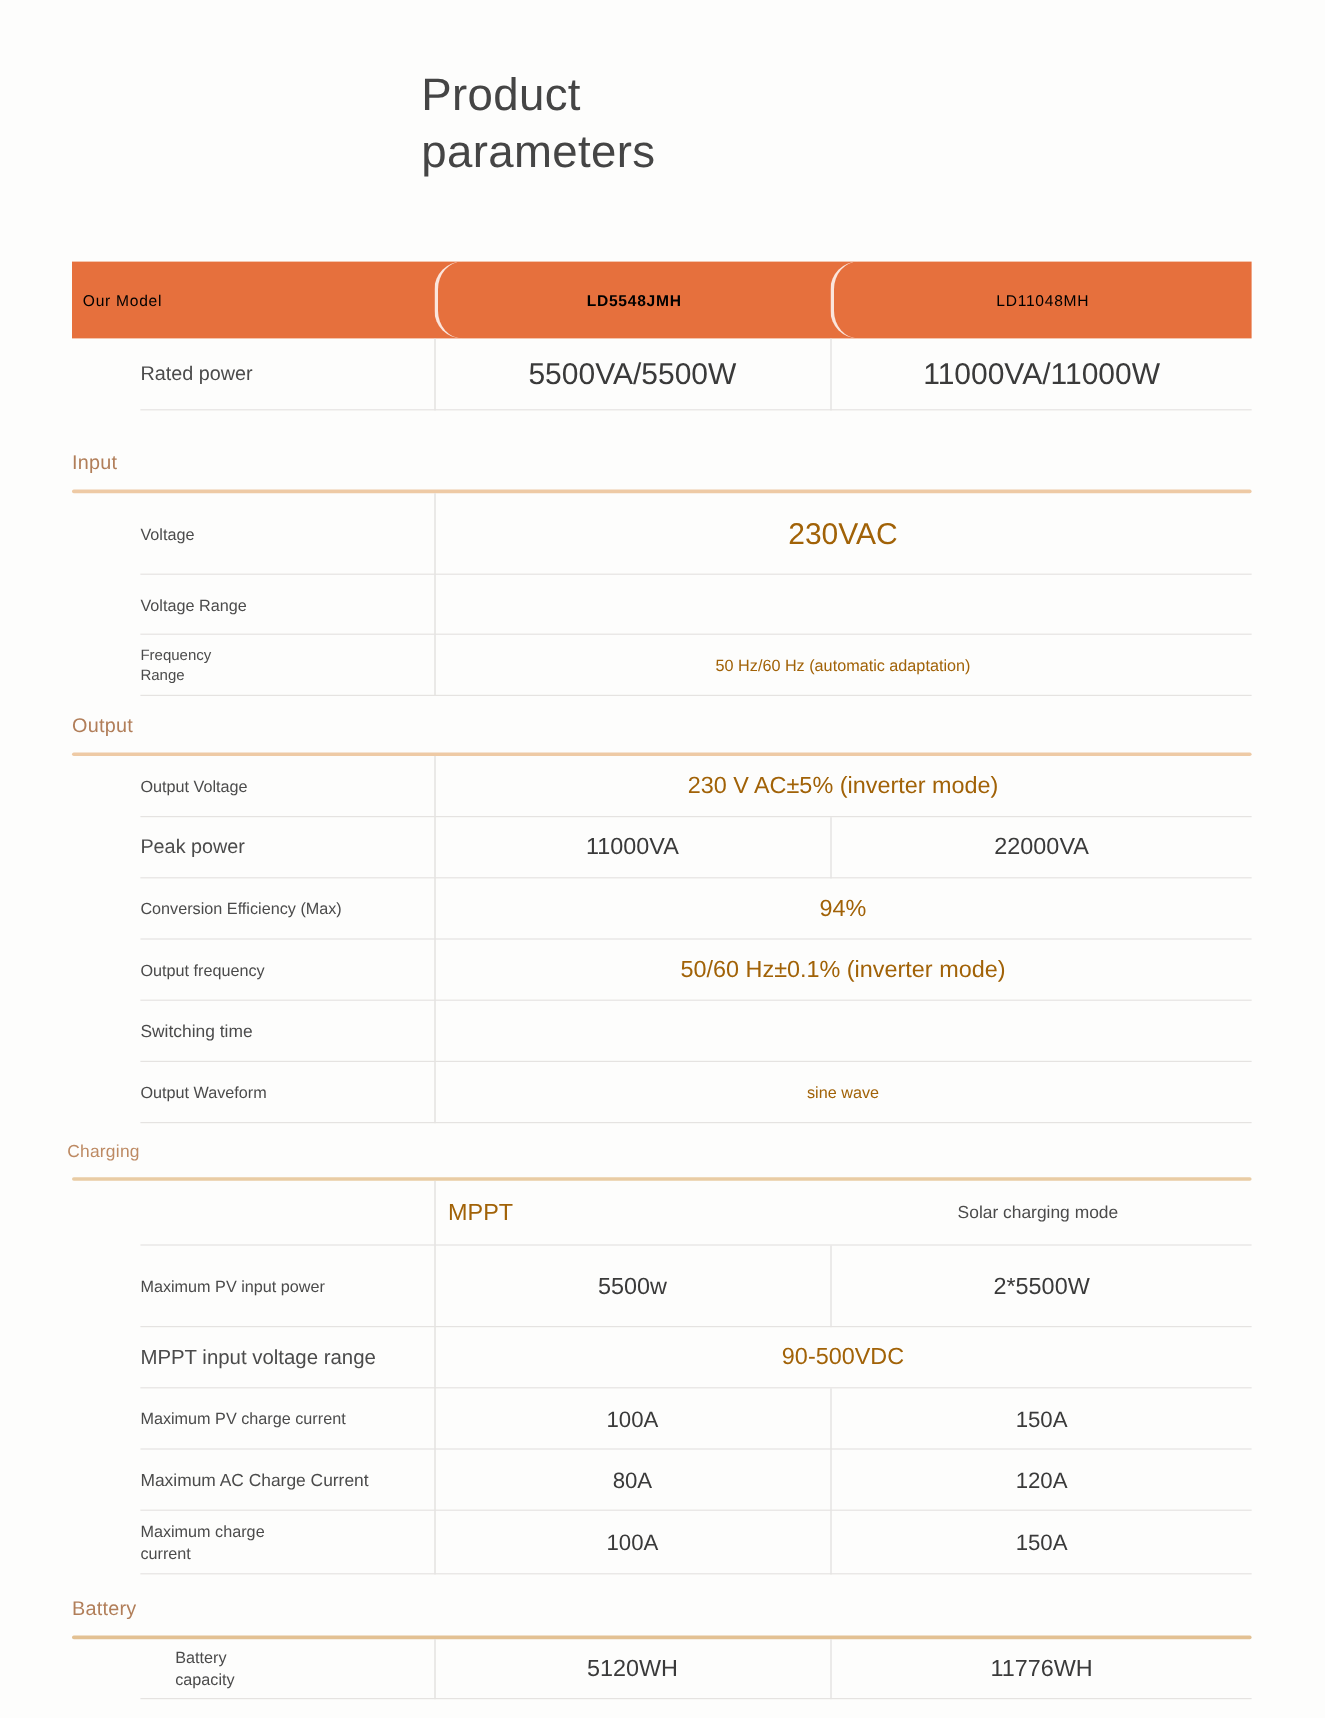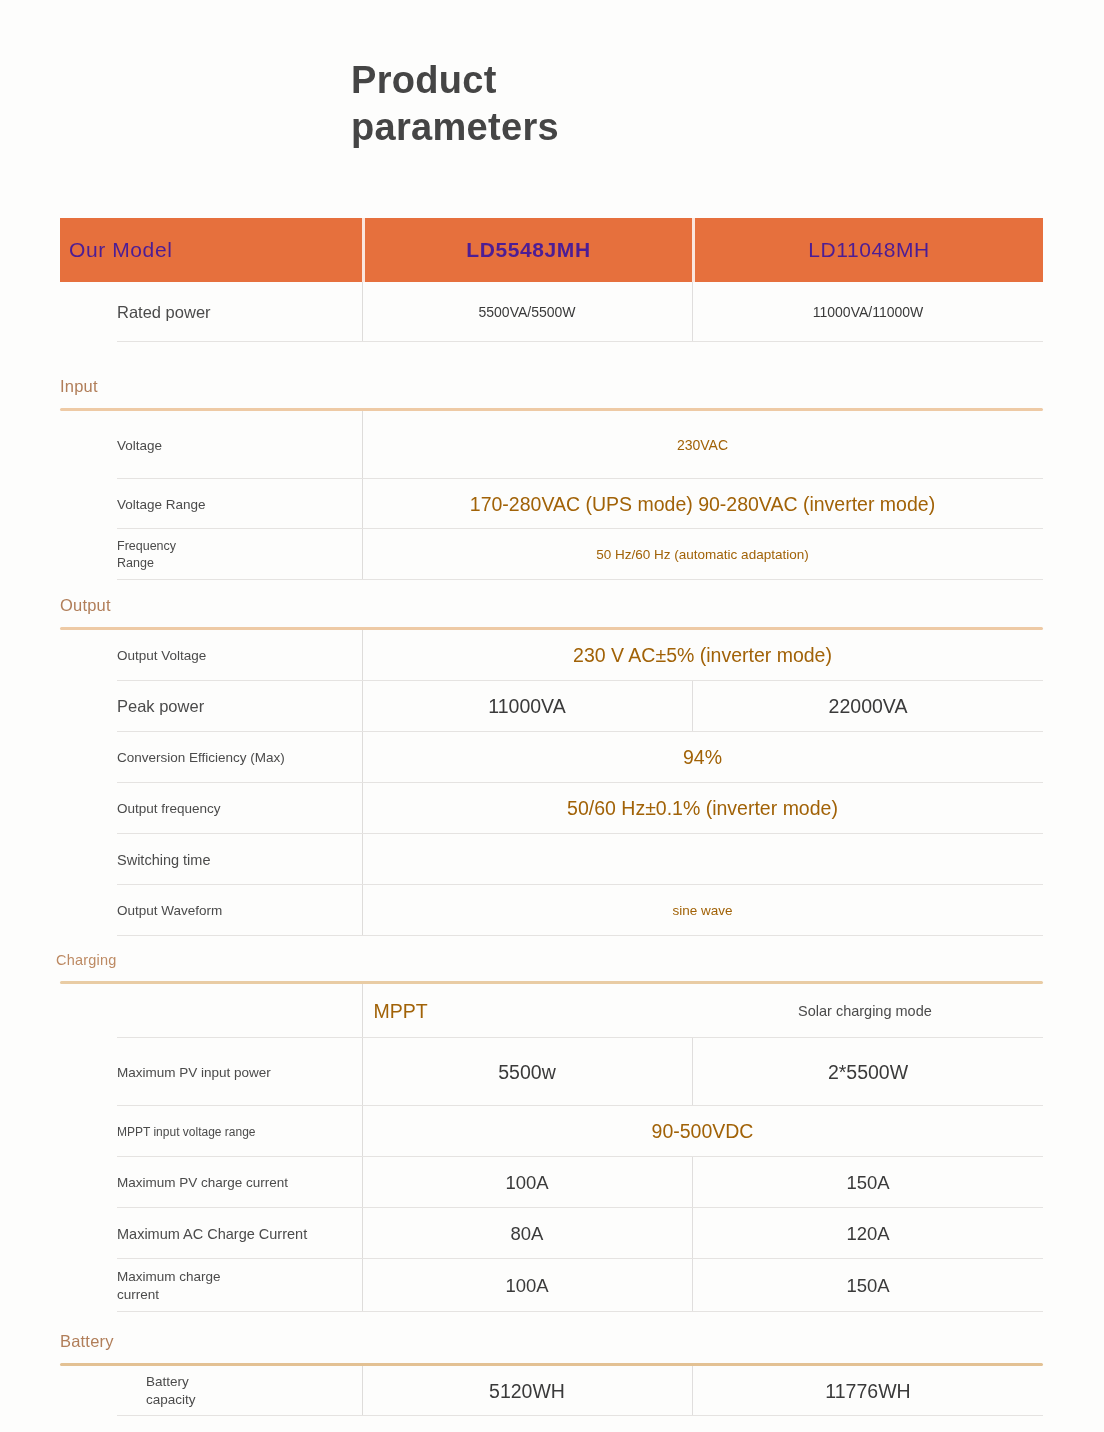--- a/index.html
+++ b/index.html
@@ -4,29 +4,29 @@
 <style>
   html,body{margin:0;padding:0;background:#ffffff;}
   .page{
     position:relative;width:1104px;height:1432px;overflow:hidden;
     background:#fdfdfc;
     font-family:"Liberation Sans","DejaVu Sans",sans-serif;
     -webkit-font-smoothing:antialiased;
   }
   .title{
     position:absolute;left:351px;top:57px;
-    font-size:38px;line-height:47px;color:#454545;font-weight:700;
+    font-size:38px;line-height:47px;color:#454545;font-weight:400;
     letter-spacing:0.3px;
   }
   .ptable{position:absolute;left:60px;top:218px;width:983px;}
 
   
   .thead{display:flex;height:64px;background:#E6703D;}
   .th{display:flex;align-items:center;justify-content:center;
-      color:#4c1d95;font-size:21px;letter-spacing:0.6px;box-sizing:border-box;}
+      color:#000000;font-size:13px;letter-spacing:0.6px;box-sizing:border-box;border-radius:23px;}
   .th-label{width:302px;justify-content:flex-start;padding-left:9px;}
   .th-m1{width:330px;border-left:3px solid rgba(255,255,255,0.82);font-weight:bold;}
   .th-m2{flex:1;border-left:3px solid rgba(255,255,255,0.82);}
 
   
   .section-title{color:#B17E59;font-size:16.5px;line-height:20px;letter-spacing:0.2px;}
   .section-title.small{font-size:14.5px;line-height:17px;color:#BD8A63;margin-left:-4px;}
   .section-line{height:3px;background:#EECAA5;border-radius:2px;margin-top:12px;}
   .head-input{padding-top:34px;}
   .head-output{padding-top:15px;}
@@ -45,24 +45,24 @@
   .v1{width:330px;justify-content:center;color:#3a3a3a;}
   .v2{flex:1;justify-content:center;color:#3a3a3a;border-left:1px solid #e0dedd;}
   .vspan{flex:1;justify-content:center;color:#a16207;text-align:center;}
 
   
   .h64{height:64px}.h60{height:60px}.h54{height:54px}.h53{height:53px}
   .h52{height:68px}.h51{height:51px}.h50{height:50px}
 
   
   .l12{font-size:12.5px}.l13{font-size:13.5px}.l14{font-size:14.5px}
-  .l15{font-size:12px}.l16{font-size:16.5px}
-
-  
-  .v20{font-size:14px}.v19{font-size:19.5px}.v18{font-size:18.5px}
+  .l15{font-size:17px}.l16{font-size:16.5px}
+
+  
+  .v20{font-size:25px}.v19{font-size:19.5px}.v18{font-size:18.5px}
   .v14{font-size:14.5px}.v13{font-size:13.5px}
 
   
   .lw84 span{max-width:84px;display:inline-block;line-height:1.3;}
   .lw120 span{max-width:125px;display:inline-block;line-height:1.3;}
   .lw70 span{max-width:72px;display:inline-block;line-height:1.3;margin-left:29px;}
 </style>
 </head>
 <body>
 
@@ -99,21 +99,20 @@
       <div class="row h52">
         <div class="cell lbl l13">
             <span>Voltage</span>
           </div>
         <div class="cell vspan v20">230VAC</div>
       </div>
       <div class="row h50">
         <div class="cell lbl l13">
             <span>Voltage Range</span>
           </div>
-        <div class="cell vspan v19">170-280VAC (UPS mode) 90-280VAC (inverter mode)</div>
       </div>
       <div class="row h51 lw84">
         <div class="cell lbl l12">
             <span>Frequency Range</span>
           </div>
         <div class="cell vspan v13">50 Hz/60 Hz (automatic adaptation)</div>
       </div>
     </div>
 
     <div class="section-head head-output">

